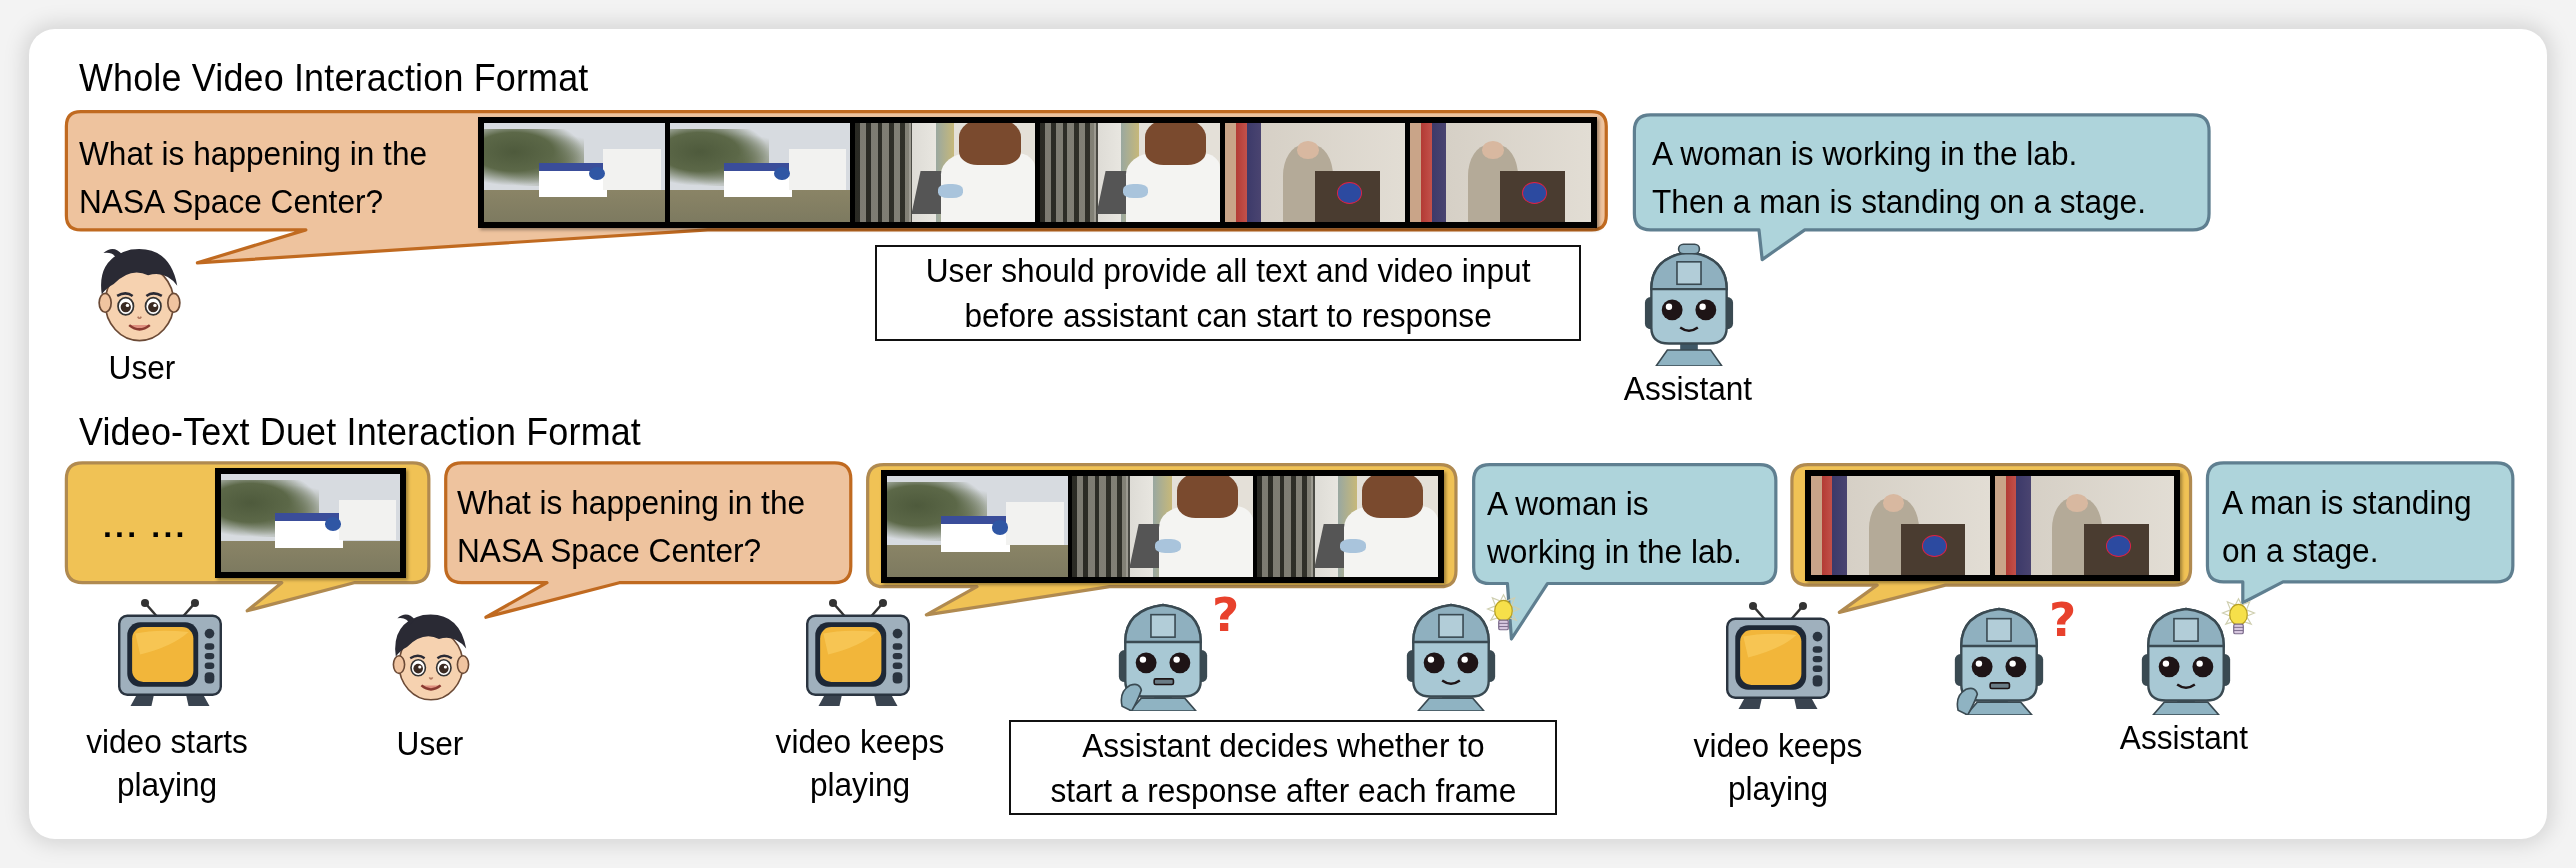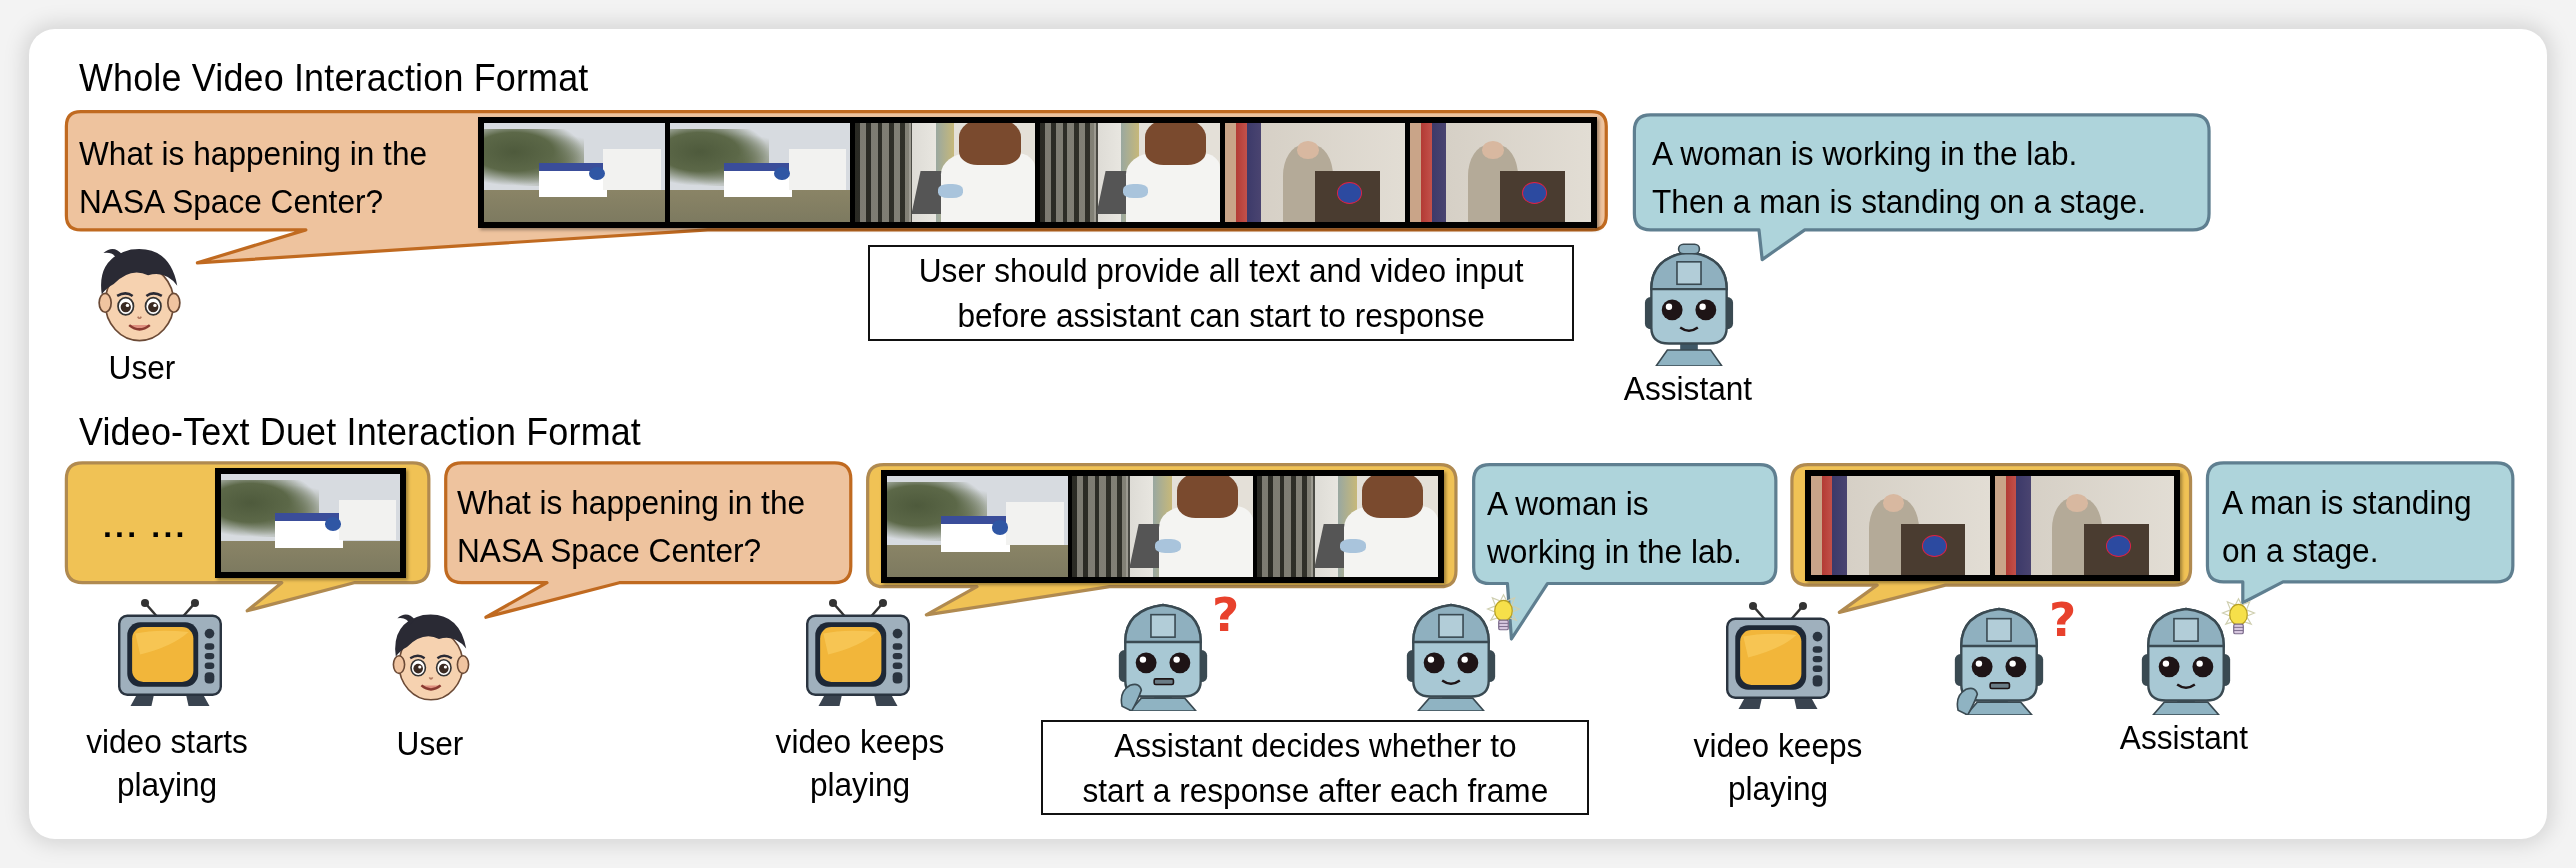--- a/index.html
+++ b/index.html
@@ -6,21 +6,21 @@
   body { width:2576px; height:868px; background:#f3f3f3; position:relative; overflow:hidden;
          font-family:"Liberation Sans", "DejaVu Sans", sans-serif; color:#000; }
   .card { position:absolute; left:29px; top:29px; width:2518px; height:810px; background:#fff;
           border-radius:26px; box-shadow:0 0 21px 4.8px rgba(0,0,0,0.13); }
   .abs { position:absolute; }
   .section-title { position:absolute; font-size:39px; letter-spacing:0.2px; white-space:nowrap; transform:scaleX(0.92); transform-origin:left top; }
   .bubble-svg { position:absolute; left:0; top:0; overflow:visible; }
   .btext { position:absolute; font-size:34px; line-height:48px; white-space:nowrap; transform:scaleX(0.93); transform-origin:left top; }
   .label { position:absolute; font-size:34px; line-height:43px; text-align:center; white-space:nowrap; transform:translateX(-50%) scaleX(0.93); }
   .note { position:absolute; border:2.4px solid #111; background:#fff; box-sizing:border-box; display:flex;
-          align-items:center; justify-content:center; text-align:center; font-size:34px; line-height:45px; }
+          align-items:center; justify-content:center; text-align:center; font-size:34px; line-height:45px;margin-left:7px; }
   .note span { display:block; transform:scaleX(0.93); white-space:nowrap; }
   .strip { position:absolute; background:#000; display:flex; gap:4.8px; padding:6.4px; box-sizing:border-box;
            box-shadow:1.6px 2.4px 3.2px rgba(0,0,0,0.35); }
   .frame { flex:1; position:relative; overflow:hidden; }
   
   .scene-nasa { background:
       linear-gradient(to bottom, transparent 0, transparent 68%, #8a8466 68%, #7d7a60 100%),
       linear-gradient(to bottom, #d7dbe0 0, #d7dbe0 100%); }
   .scene-nasa .trees { position:absolute; left:0; top:6%; width:55%; height:58%;
       background:radial-gradient(ellipse at 30% 40%, #4e5a3c 0, #5c6848 40%, transparent 70%),
@@ -297,21 +297,21 @@
     <path d="M50,104 Q61,112 72,104" stroke="#1e1416" stroke-width="3" fill="none"></path>
   </svg></div>
 <div class="abs" style="left:1486px; top:593px; width:35px; height:48px;"><svg viewBox="0 0 44 60" width="100%" height="100%">
     <path d="M22,2 L26,10 L36,6 L32,16 L42,20 L32,24 L38,34 L26,30 L22,40 L18,30 L6,34 L12,24 L2,20 L12,16 L8,6 L18,10 Z" fill="none" stroke="#cfcfb0" stroke-width="1.5"></path>
     <ellipse cx="22" cy="22" rx="11" ry="13" fill="#f6e04a" stroke="#b8a020" stroke-width="1.5"></ellipse>
     <rect x="16" y="34" width="12" height="12" rx="2" fill="#d8c8e0" stroke="#7a6a8a" stroke-width="1.5"></rect>
     <line x1="16" y1="38" x2="28" y2="38" stroke="#7a6a8a" stroke-width="1.2"></line>
     <line x1="16" y1="42" x2="28" y2="42" stroke="#7a6a8a" stroke-width="1.2"></line>
   </svg></div>
 
-<div class="note" style="left:1041px; top:720px; width:548px; height:95px;">
+<div class="note" style="left:1002px; top:720px; width:548px; height:95px;">
   <div>
     <span>Assistant decides whether to</span>
     <span>start a response after each frame</span>
   </div>
 </div>
 
 <div class="strip" style="left:1805px; top:470px; width:375px; height:111px;" id="strip-d5">
     <div class="frame scene-podium">
       <div class="man"></div>
       <div class="head"></div>

